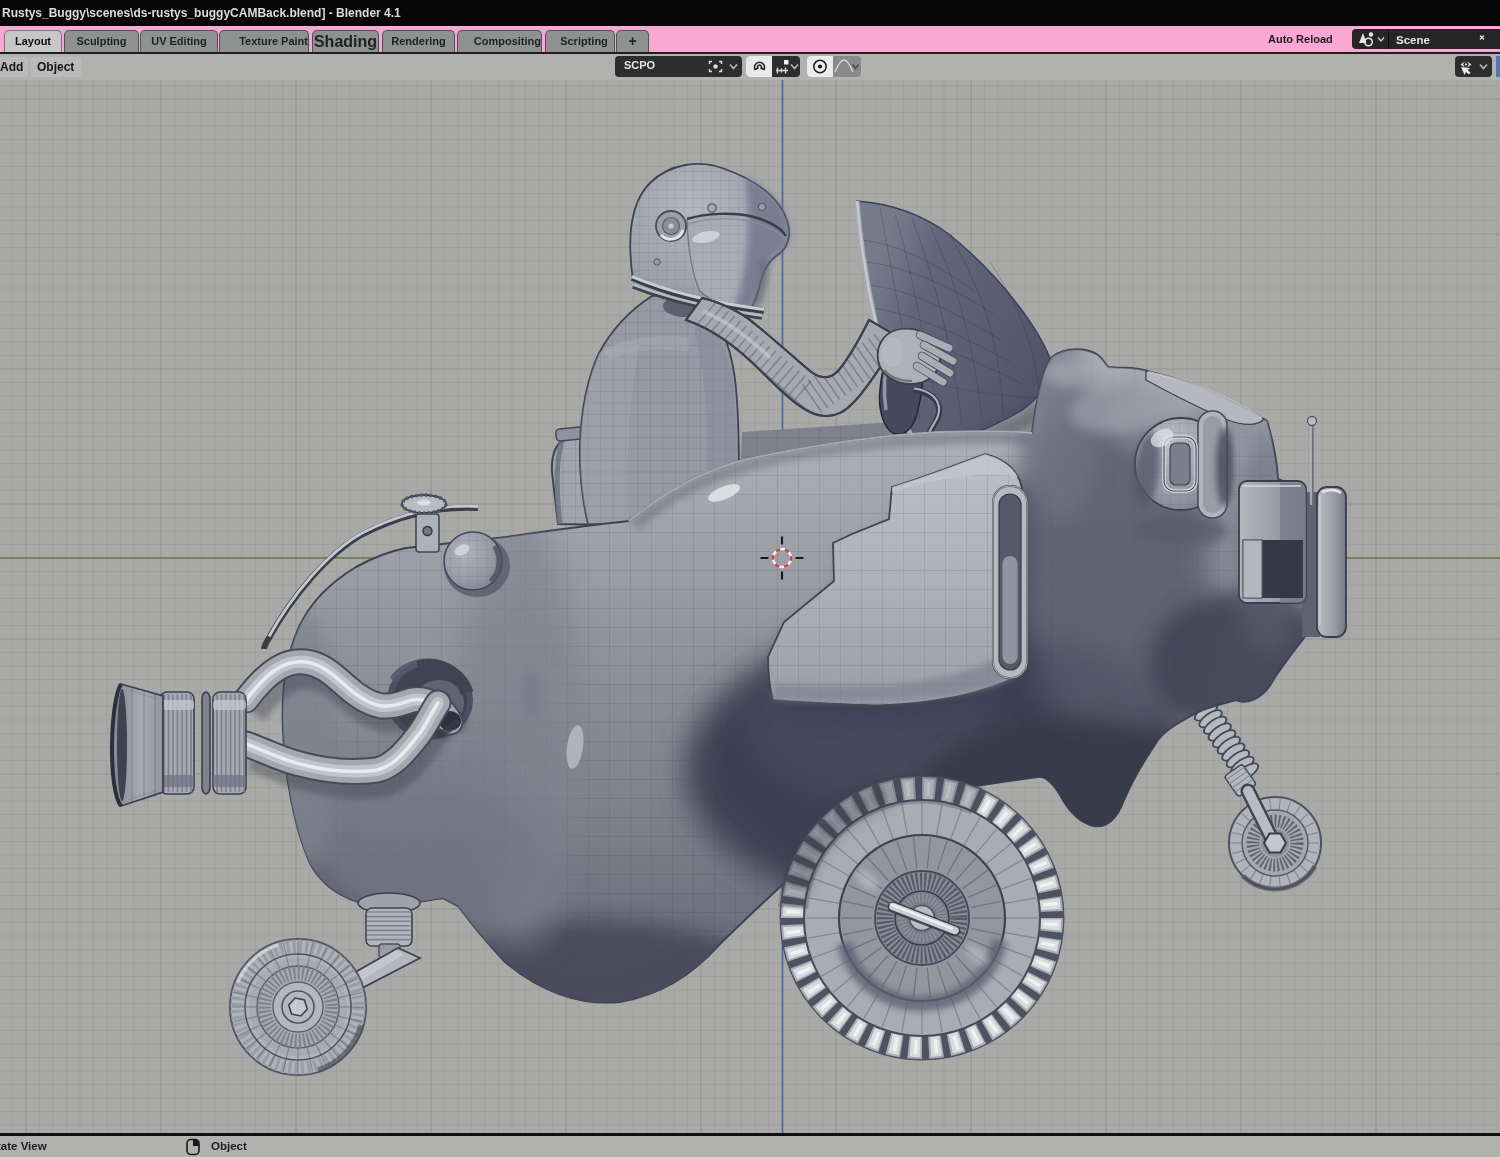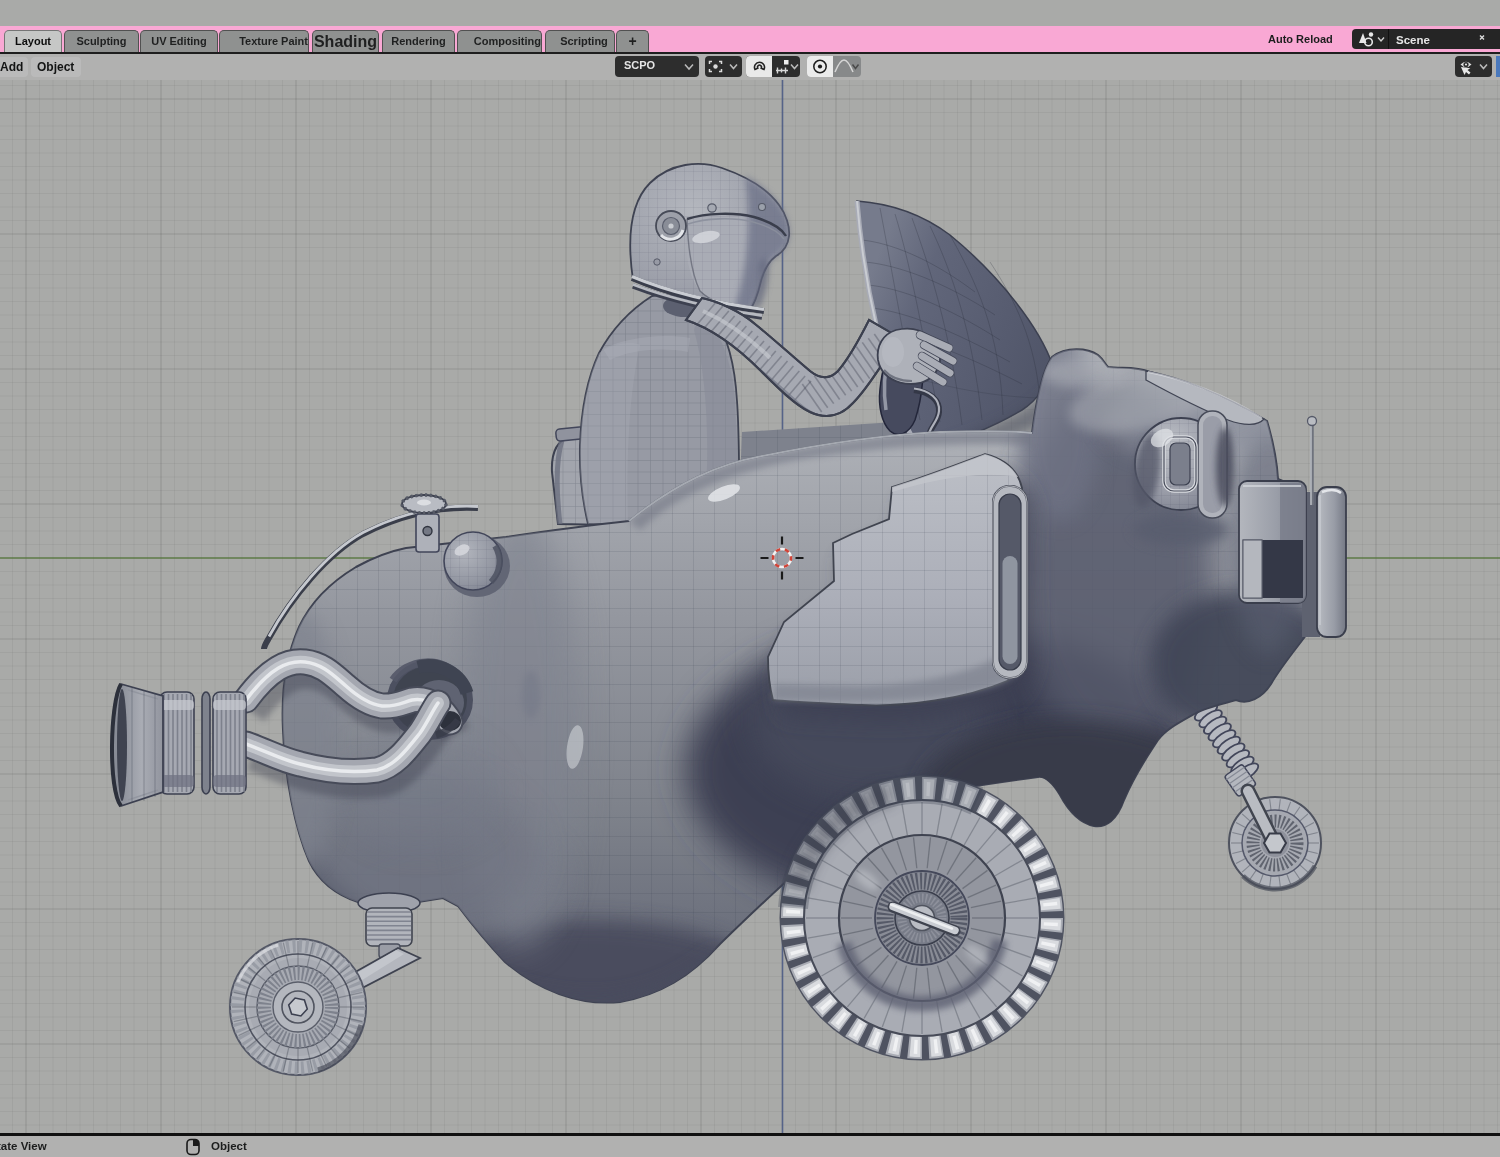--- a/index.html
+++ b/index.html
@@ -750,20 +750,23 @@
       <line x1="1248" y1="791" x2="1273" y2="841" stroke="#b9bcc2" stroke-width="10" stroke-linecap="round"></line>
       <polygon points="1286.0,843.0 1280.5,852.5 1269.5,852.5 1264.0,843.0 1269.5,833.5 1280.5,833.5" fill="#c4c7cc" stroke="#383c48" stroke-width="2"></polygon>
       <path d="M 1243,876 A 46,46 0 0 0 1315,866" fill="none" stroke="#4a4e5a" stroke-width="5" opacity="0.7"></path>
       <g>
         <circle cx="782" cy="558" r="9" fill="none" stroke="#f2f2f2" stroke-width="2.6"></circle>
         <circle cx="782" cy="558" r="9" fill="none" stroke="#d04438" stroke-width="2.6" stroke-dasharray="4.7,4.7" stroke-dashoffset="2"></circle>
         <path d="M 782,544.5 v-8 M 782,571.5 v8 M 768.5,558 h-8 M 795.5,558 h8" stroke="#1a1a1a" stroke-width="2.2"></path>
       </g>
     </svg>
 
+<div style="position:absolute;left:0;top:0;width:1500px;height:26px;background:#060606;">
+ <div style="position:absolute;left:2px;top:6px;color:#dcdcdc;font-size:12px;font-weight:700;letter-spacing:0;">Rustys_Buggy\scenes\ds-rustys_buggyCAMBack.blend] - Blender 4.1</div>
+</div>
 <div style="position:absolute;left:0;top:26px;width:1500px;height:26px;background:#f9a8d4;">
  <div style="position:absolute;left:4px;top:4px;width:58px;height:23px;background:#c6c7c6;border:1px solid #757575;border-bottom:none;border-radius:5px 5px 0 0;color:#0d0d0d;font-size:11px;font-weight:700;text-align:center;line-height:21px;box-sizing:border-box;">Layout</div>
       <div style="position:absolute;left:64px;top:4px;width:75px;height:23px;background:#8f9190;border:1px solid #515151;border-bottom:none;border-radius:5px 5px 0 0;color:#1f2020;font-size:11px;font-weight:700;text-align:center;line-height:21px;box-sizing:border-box;">Sculpting</div>
       <div style="position:absolute;left:140px;top:4px;width:78px;height:23px;background:#8f9190;border:1px solid #515151;border-bottom:none;border-radius:5px 5px 0 0;color:#1f2020;font-size:11px;font-weight:700;text-align:center;line-height:21px;box-sizing:border-box;">UV Editing</div>
       <div style="position:absolute;left:219px;top:4px;width:90px;height:23px;background:#8f9190;border:1px solid #515151;border-bottom:none;border-radius:5px 5px 0 0;color:#1f2020;font-size:11px;font-weight:700;text-align:right;line-height:21px;box-sizing:border-box;">Texture Paint</div>
       <div style="position:absolute;left:312px;top:4px;width:67px;height:23px;background:#8f9190;border:1px solid #515151;border-bottom:none;border-radius:5px 5px 0 0;color:#1f2020;font-size:16px;font-weight:700;text-align:center;line-height:21px;box-sizing:border-box;">Shading</div>
       <div style="position:absolute;left:382px;top:4px;width:73px;height:23px;background:#8f9190;border:1px solid #515151;border-bottom:none;border-radius:5px 5px 0 0;color:#1f2020;font-size:11px;font-weight:700;text-align:center;line-height:21px;box-sizing:border-box;">Rendering</div>
       <div style="position:absolute;left:457px;top:4px;width:85px;height:23px;background:#8f9190;border:1px solid #515151;border-bottom:none;border-radius:5px 5px 0 0;color:#1f2020;font-size:11px;font-weight:700;text-align:right;line-height:21px;box-sizing:border-box;">Compositing</div>
       <div style="position:absolute;left:545px;top:4px;width:70px;height:23px;background:#8f9190;border:1px solid #515151;border-bottom:none;border-radius:5px 5px 0 0;color:#1f2020;font-size:11px;font-weight:700;text-align:center;line-height:21px;box-sizing:border-box;padding-left:8px;">Scripting</div>
       <div style="position:absolute;left:616px;top:4px;width:33px;height:23px;background:#8f9190;border:1px solid #515151;border-bottom:none;border-radius:5px 5px 0 0;color:#1f2020;font-size:14px;font-weight:700;text-align:center;line-height:21px;box-sizing:border-box;">+</div>
@@ -779,21 +782,21 @@
      <path d="M128,6.5 l4,4 m0,-4 l-4,4" stroke="#dadada" stroke-width="1.4"></path>
    </svg>
  </div>
 </div>
 <div style="position:absolute;left:0;top:52px;width:1500px;height:2px;background:#1e1e1e;"></div>
 <div style="position:absolute;left:0;top:54px;width:1500px;height:26px;background:#b1b1b0;">
  <div style="position:absolute;left:-4px;top:3px;width:32px;height:20px;background:#bababa;border-radius:4px;"></div>
  <div style="position:absolute;left:31px;top:3px;width:50px;height:20px;background:#bababa;border-radius:4px;"></div>
  <div style="position:absolute;left:0px;top:6px;color:#131414;font-size:12px;font-weight:700;">Add</div>
  <div style="position:absolute;left:37px;top:6px;color:#131414;font-size:12px;font-weight:700;">Object</div>
- <div style="position:absolute;left:615px;top:2px;width:84px;height:21px;background:#2d2d2d;border-radius:4px;">
+ <div style="position:absolute;left:615px;top:2px;width:84px;height:21px;background:#2d2d2d;border-radius:4px;padding-left:28px;">
    <span style="position:absolute;left:9px;top:3px;color:#e5e5e5;font-size:11px;font-weight:700;">SCPO</span>
    <svg width="84" height="21">
           <path d="M70,8.5 l4,4.5 4,-4.5" fill="none" stroke="#bbb" stroke-width="1.5"></path>
         </svg>
  </div>
  <div style="position:absolute;left:705px;top:2px;width:37px;height:21px;background:#2d2d2d;border-radius:4px;">
   <svg width="37" height="21">
     <g stroke="#dcdcdc" stroke-width="1.5" fill="none">
       <path d="M7,5.5 h-2.5 v2.5 M14,5.5 h2.5 v2.5 M7,15.5 h-2.5 v-2.5 M14,15.5 h2.5 v-2.5"></path>
     </g>

